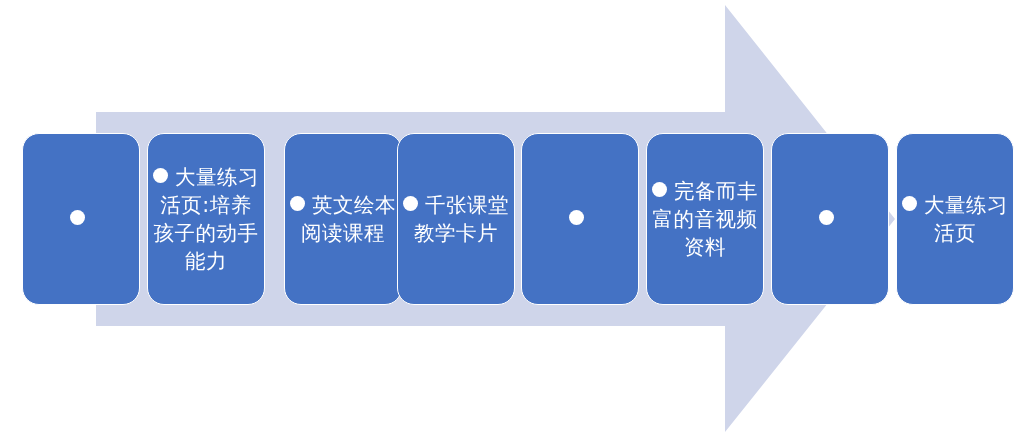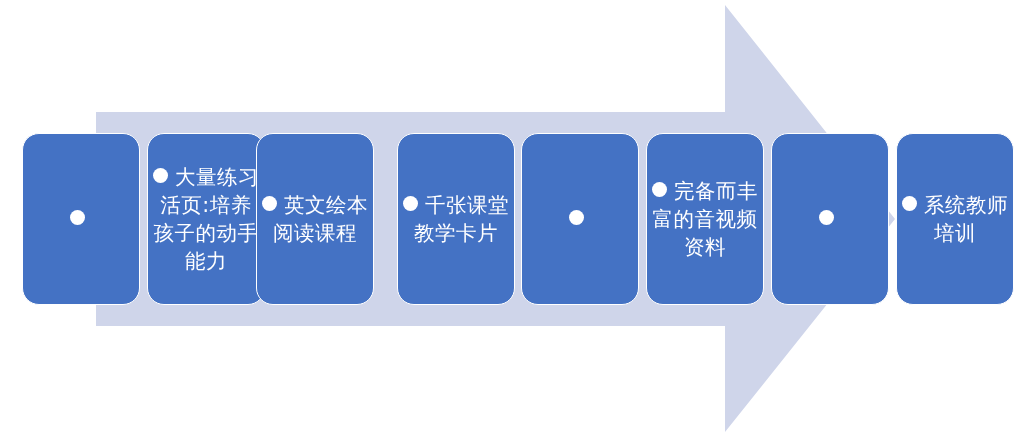--- a/index.html
+++ b/index.html
@@ -31,30 +31,30 @@
 <svg id="arrow" viewBox="0 0 1031 439">
   <polygon points="96,112 725,112 725,5 895,219 725,432 725,326 96,326" fill="#CFD5EA"></polygon>
 </svg>
 
 <div class="box" style="left:22px;">
   <div class="box-text"><span class="bullet"></span></div>
 </div>
 <div class="box" style="left:147px;">
   <div class="box-text"><span class="bullet"></span><span>大量练习活页:培养孩子的动手能力</span></div>
 </div>
-<div class="box" style="left:256px;">
+<div class="box" style="left:284px;">
   <div class="box-text"><span class="bullet"></span><span>英文绘本阅读课程</span></div>
 </div>
 <div class="box" style="left:397px;">
   <div class="box-text"><span class="bullet"></span><span>千张课堂教学卡片</span></div>
 </div>
 <div class="box" style="left:521px;">
   <div class="box-text"><span class="bullet"></span></div>
 </div>
 <div class="box" style="left:646px;">
   <div class="box-text"><span class="bullet"></span><span>完备而丰富的音视频资料</span></div>
 </div>
 <div class="box" style="left:771px;">
   <div class="box-text"><span class="bullet"></span></div>
 </div>
 <div class="box" style="left:896px;">
-  <div class="box-text"><span class="bullet"></span><span>系统教师培训</span></div>
+  <div class="box-text"><span class="bullet"></span><span>大量练习活页</span></div>
 </div>
 
 </body></html>

